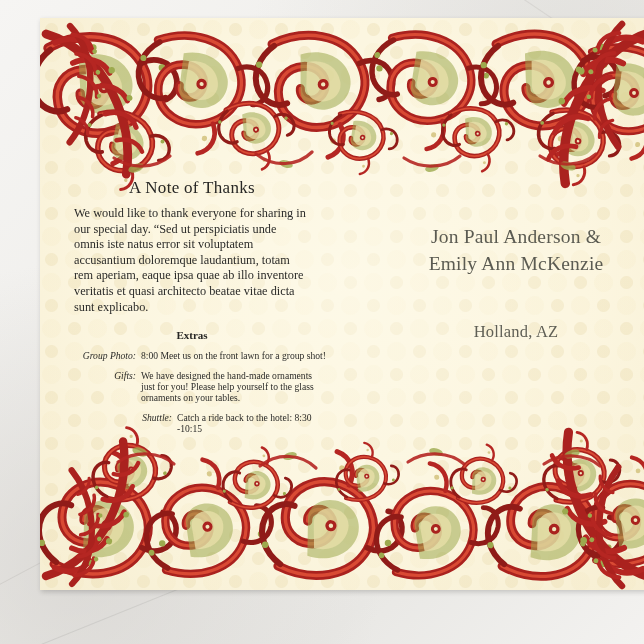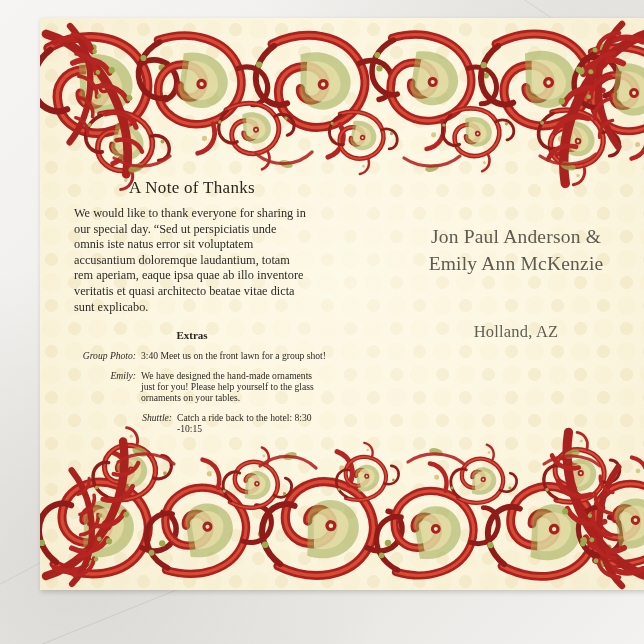--- a/index.html
+++ b/index.html
@@ -286,25 +286,25 @@
   </svg>
 
   <div id="left-col">
     <h2 class="note-title">A Note of Thanks</h2>
     <p class="note-body">We would like to thank everyone for sharing in our special day.  “Sed ut perspiciatis unde omnis iste natus error sit voluptatem accusantium doloremque laudantium, totam rem aperiam, eaque ipsa quae ab illo inventore veritatis et quasi architecto beatae vitae dicta sunt explicabo.</p>
 
     <h3 class="extras-title">Extras</h3>
 
     <div class="extra-row row-group">
       <span class="extra-label">Group Photo:</span>
-      <span class="extra-text">3:40  Meet us on the front lawn for a group shot!</span>
+      <span class="extra-text">8:00  Meet us on the front lawn for a group shot!</span>
     </div>
 
     <div class="extra-row row-gifts">
-      <span class="extra-label">Emily:</span>
+      <span class="extra-label">Gifts:</span>
       <span class="extra-text">We have designed the hand-made ornaments just for you! Please help yourself to the glass ornaments on your tables.</span>
     </div>
 
 
     <div class="extra-row row-shut">
       <span class="extra-label">Shuttle:</span>
       <span class="extra-text">Catch a ride back to the hotel: 8:30 -10:15</span>
     </div>
   </div>
 

